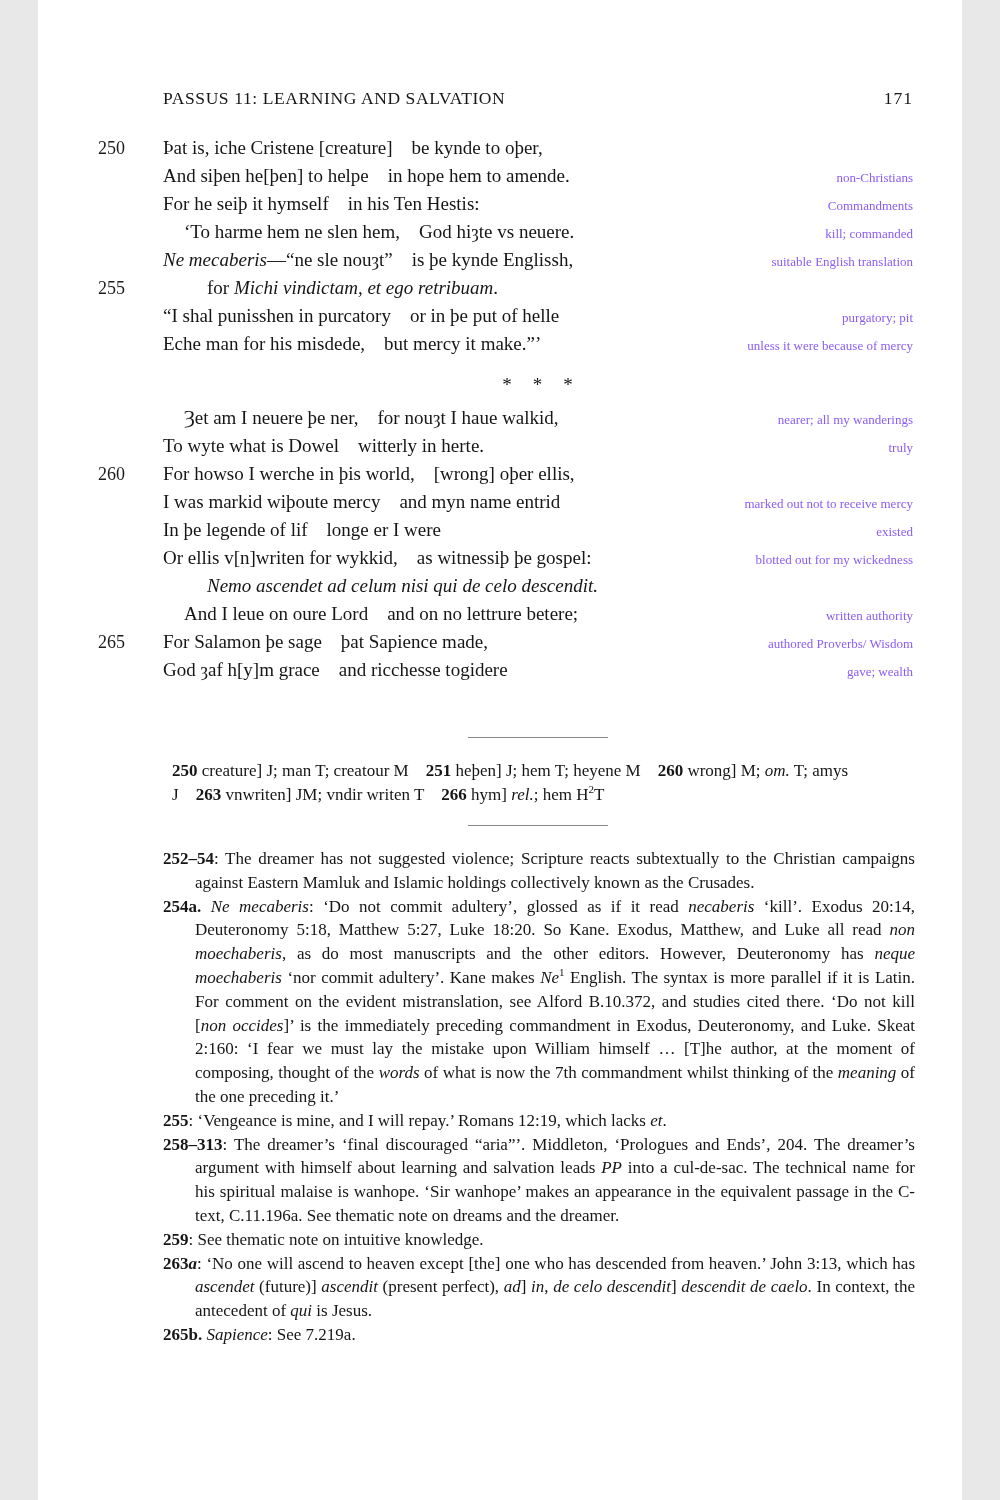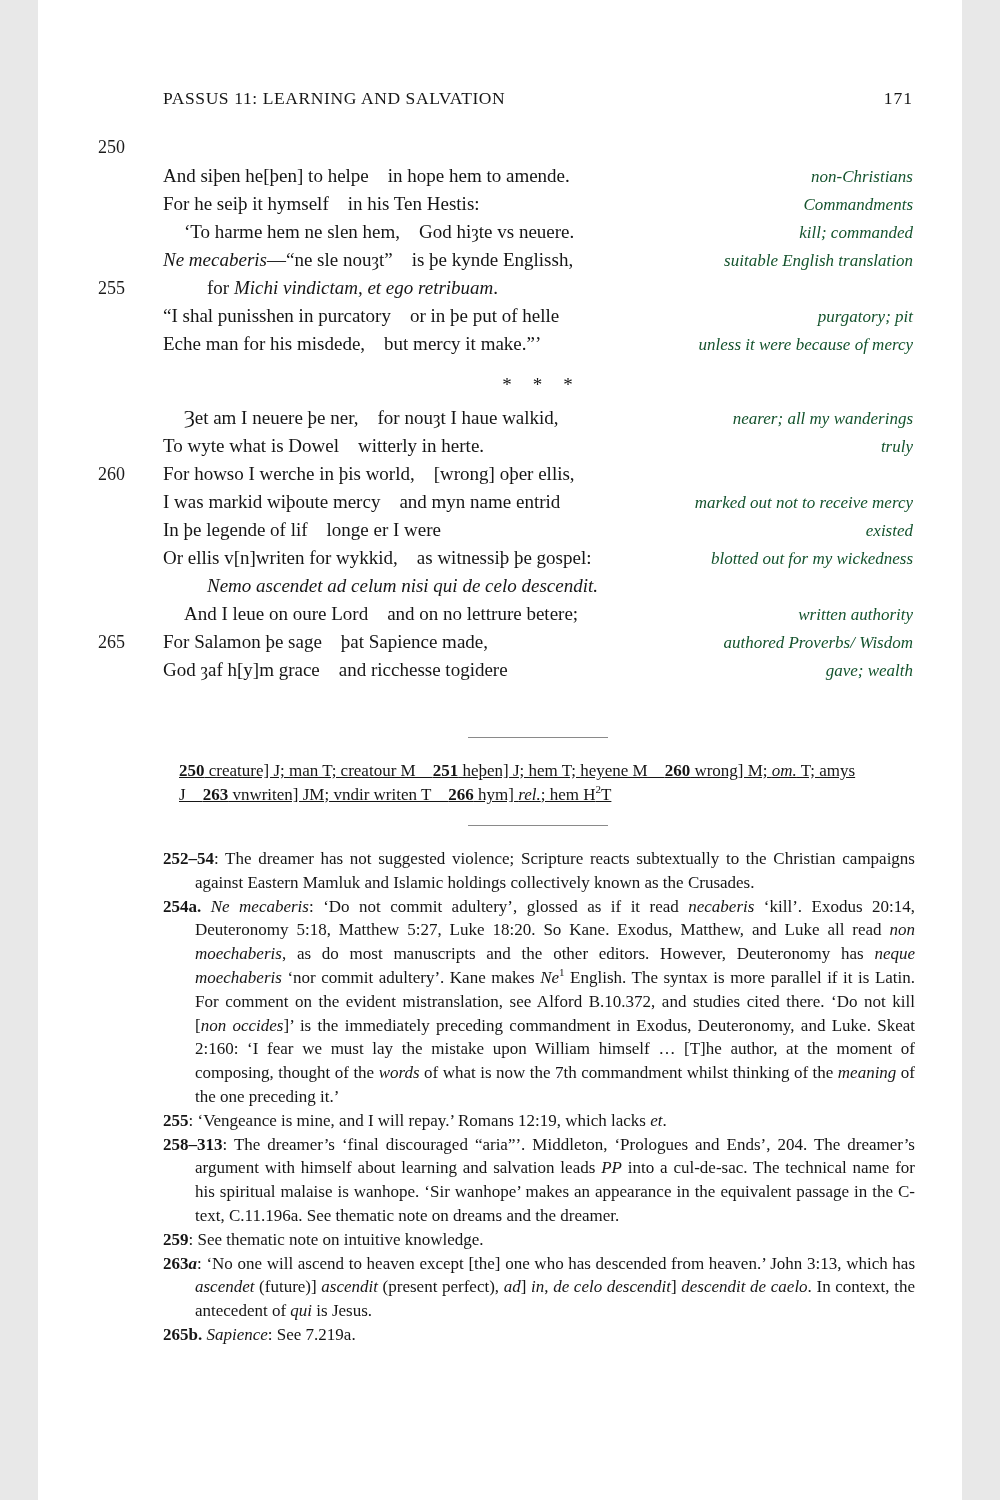--- a/index.html
+++ b/index.html
@@ -16,30 +16,30 @@
     font-size:17.5px;letter-spacing:0.6px;
   }
   .pagenum{letter-spacing:1px;}
   
   .poem{position:absolute;top:137px;left:60px;width:815px;}
   .pline{display:flex;align-items:baseline;height:28px;font-size:19px;}
   .lnum{flex:0 0 65px;width:65px;font-size:18px;color:#1c1c1c;}
   .verse{white-space:pre;}
   .ind1{padding-left:21px;}
   .ind2{padding-left:44px;}
-  .gloss{margin-left:auto;font-style:italic;font-size:17px;white-space:pre;color:#14532d;}
+  .gloss{margin-left:auto;font-size:13px;white-space:pre;color:#8b5cf6;}
   .sep{height:46px;line-height:48px;margin-left:65px;width:750px;text-align:center;
        font-size:19px;letter-spacing:1px;}
   
   .rule{position:absolute;left:430px;width:140px;height:0;border-top:1.5px solid #8a8a8a;}
   .rule1{top:737px;}
   .rule2{top:825px;}
   
-  .apparatus{position:absolute;top:759px;left:141px;width:755px;
-             font-size:17px;line-height:24px;text-decoration:underline;}
+  .apparatus{position:absolute;top:759px;left:134px;width:755px;
+             font-size:17px;line-height:24px;}
   .app-line{white-space:pre;}
   
   .commentary{position:absolute;top:847px;left:125px;width:752px;
               font-size:17px;line-height:23.8px;}
   .centry{padding-left:32px;text-indent:-32px;text-align:justify;}
   
   .it{font-style:italic;margin-top:18px;}
   .bd{font-weight:bold;}
   .bdit{font-weight:bold;font-style:italic;}
   .sup{font-size:11px;vertical-align:super;line-height:0;}
@@ -50,20 +50,21 @@
 <div class="page">
 
   <div class="runhead">
     <span>PASSUS 11: LEARNING AND SALVATION</span>
     <span class="pagenum">171</span>
   </div>
 
   <div class="poem" id="poem">
       <div class="pline">
         <span class="lnum">250</span>
+        <span class="verse ind0"><span>Þat is, iche Cristene [creature] be kynde to oþer,</span></span>
         <span class="gloss"></span>
       </div>
       <div class="pline">
         <span class="lnum"></span>
         <span class="verse ind0"><span>And siþen he[þen] to helpe in hope hem to amende.</span></span>
         <span class="gloss">non-Christians</span>
       </div>
       <div class="pline">
         <span class="lnum"></span>
         <span class="verse ind0"><span>For he seiþ it hymself in his Ten Hestis:</span></span>

